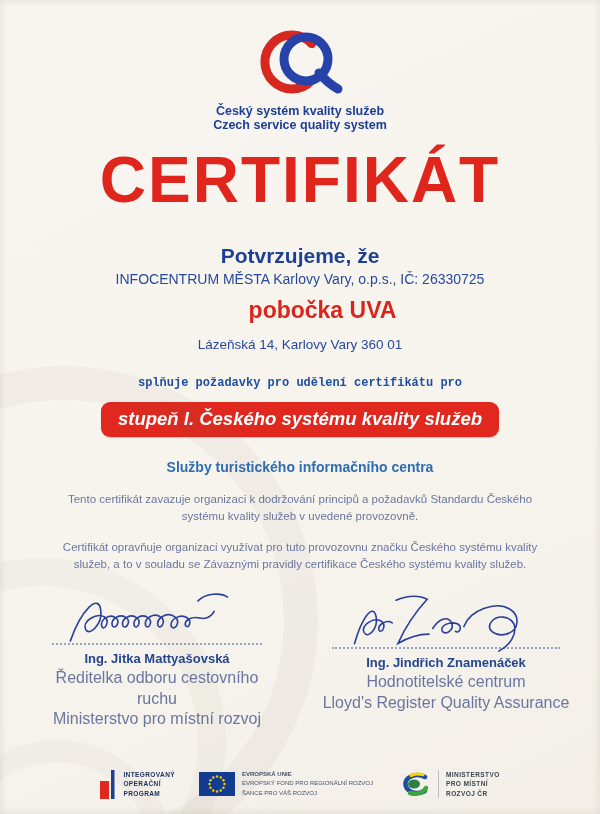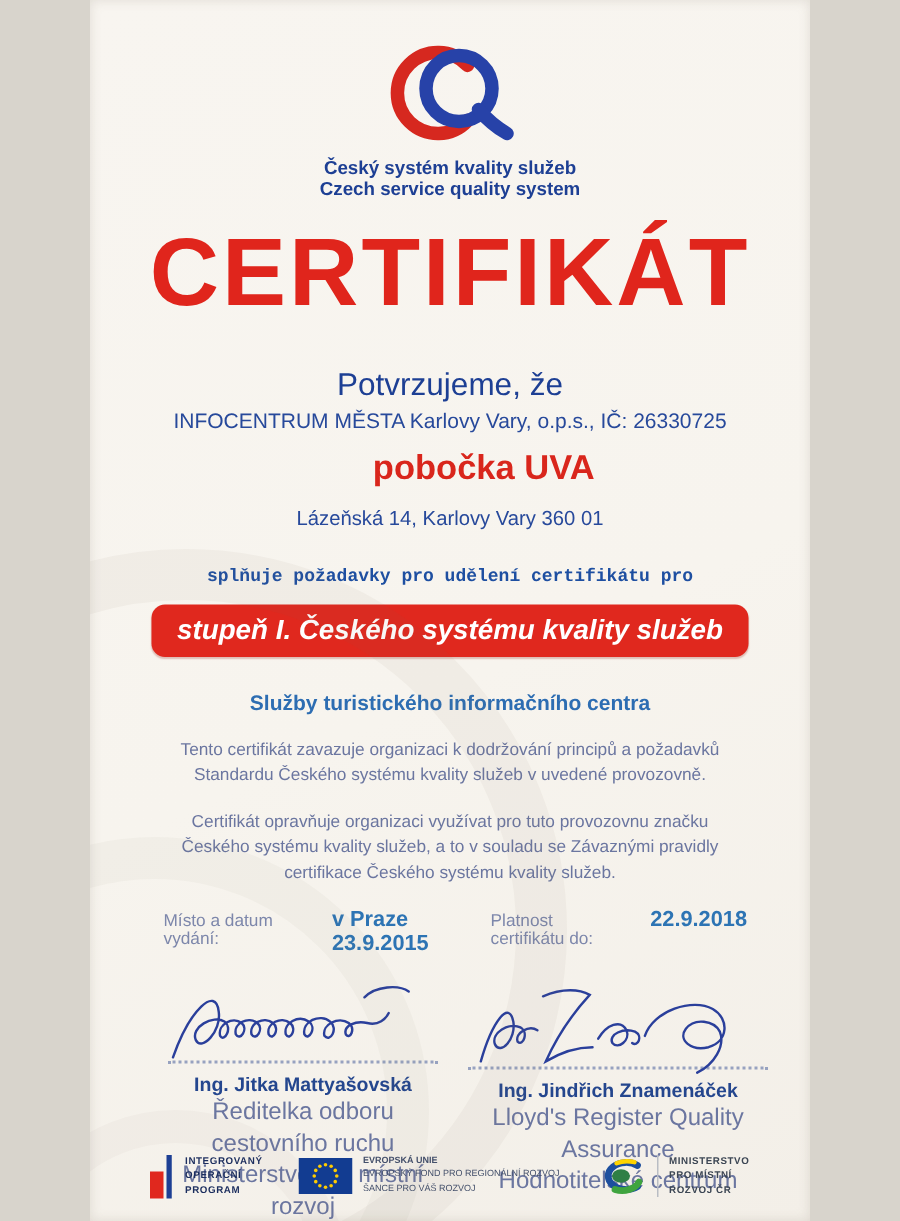--- a/index.html
+++ b/index.html
@@ -1,36 +1,36 @@
 <!DOCTYPE html>
 <html><head>
 <meta charset="utf-8">
 <style>
   html,body{margin:0;padding:0;background:#d8d4cc;}
   .page{
     position:relative;
-    width:480px;height:814px;
+    width:600px;height:814px;
     margin:0 auto;
     background:linear-gradient(155deg,#f8f5f0 0%,#f7f4ee 55%,#f3efe8 100%);
     font-family:"Liberation Sans",sans-serif;
     overflow:hidden;
     box-shadow:inset 0 0 8px rgba(120,110,95,.18);
   }
   
   .arc{position:absolute;border-radius:50%;pointer-events:none;}
   .arc1{left:-190px;bottom:-60px;width:440px;height:440px;border:34px solid rgba(125,112,92,.055);}
   .arc2{left:-140px;bottom:-110px;width:310px;height:310px;border:28px solid rgba(125,112,92,.045);}
   .arc3{left:-60px;bottom:-160px;width:190px;height:190px;border:22px solid rgba(125,112,92,.04);}
 
   .center{text-align:center;}
   .header{padding-top:28px;}
   .org-line{font-size:12.5px;font-weight:bold;color:#1d3f94;line-height:14px;}
   .title{margin-top:14px;font-size:64px;font-weight:800;color:#e0251c;letter-spacing:2px;line-height:68px;}
 
-  .confirm{margin-top:30px;font-size:21px;font-weight:normal;color:#1d3f94;}
+  .confirm{margin-top:30px;font-size:21px;font-weight:bold;color:#1d3f94;}
   .company{margin-top:3px;font-size:14px;color:#27499b;}
   .branch{margin-top:10px;font-size:23px;font-weight:bold;color:#d9261c;padding-left:45px;}
   .address{margin-top:13px;font-size:13.5px;color:#27499b;}
 
   .meets{margin-top:24px;font-size:12px;font-weight:bold;color:#1e4fa1;font-family:Liberation Mono, monospace;}
   .badge{display:inline-block;margin-top:12px;background:#e0281e;color:#ffffff;
          font-size:18.5px;font-weight:bold;padding:6px 17px 7px;border-radius:9px;
          box-shadow:0 1px 1px rgba(150,30,20,.25);font-style:italic;}
   .service{margin-top:22px;font-size:14px;font-weight:600;color:#2d6db2;}
 
@@ -86,30 +86,20 @@
 
   <div class="meets center">splňuje požadavky pro udělení certifikátu pro</div>
   <div class="center">
     <span class="badge">stupeň I. Českého systému kvality služeb</span>
   </div>
   <div class="service center">Služby turistického informačního centra</div>
 
   <div class="para">Tento certifikát zavazuje organizaci k dodržování principů a požadavků Standardu Českého systému kvality služeb v uvedené provozovně.</div>
   <div class="para second">Certifikát opravňuje organizaci využívat pro tuto provozovnu značku Českého systému kvality služeb, a to v souladu se Závaznými pravidly certifikace Českého systému kvality služeb.</div>
 
-  <div class="issue-row">
-    <div class="issue-left">
-      <span class="issue-label">Místo a datum vydání:</span>
-      <span class="issue-value">v Praze  23.9.2015</span>
-    </div>
-    <div class="issue-right">
-      <span class="issue-label">Platnost certifikátu do:</span>
-      <span class="issue-value">22.9.2018</span>
-    </div>
-  </div>
 
   <div class="sign-row">
     <div class="sign-block left">
       <svg class="sig-svg" width="200" height="62" viewBox="0 0 210 64">
         <g fill="none" stroke="#2a3f9b" stroke-width="1.7" stroke-linecap="round">
           <path d="M14,56 C26,22 44,6 46,24 C48,38 34,52 30,44 C26,35 42,26 50,31 C56,35 50,46 47,41 C45,33 56,27 62,32 C67,36 61,45 58,40 C56,32 67,27 73,32 C78,36 72,45 69,40 C67,32 78,27 84,32 C89,36 84,45 81,40 C79,32 90,27 96,32 C101,36 96,45 93,40 C91,32 102,26 109,31 C115,35 109,45 106,40 C104,31 117,25 124,31 C130,36 124,46 120,41 C118,33 130,27 137,32 C142,36 138,44 135,40 C133,34 142,30 150,32 C158,34 163,29 165,25"></path>
           <path d="M148,14 C156,6 172,5 179,10"></path>
         </g>
       </svg>
       <div class="dotline"></div>
@@ -122,22 +112,22 @@
       <svg class="sig-svg" width="220" height="66" viewBox="0 0 230 70">
         <g fill="none" stroke="#2a3f9b" stroke-width="1.7" stroke-linecap="round">
           <path d="M18,60 C26,32 38,16 41,32 C43,44 32,56 28,48 C25,40 38,32 46,36 C52,39 48,50 44,46 C42,40 52,34 58,38"></path>
           <path d="M62,14 C76,8 88,9 95,13 C84,25 72,42 64,60 C74,54 86,50 97,50"></path>
           <path d="M101,44 C107,34 117,30 121,38 C124,45 115,52 111,47 C108,41 119,36 127,39 C133,42 129,50 125,47"></path>
           <path d="M134,42 C140,24 168,15 182,23 C194,30 193,46 179,50 C167,53 157,45 163,37 C169,29 183,31 187,39 C191,49 183,62 171,68"></path>
         </g>
       </svg>
       <div class="dotline"></div>
       <div class="sig-name">Ing. Jindřich Znamenáček</div>
+      <div class="sig-role">Hodnotitelské centrum</div>
       <div class="sig-role">Lloyd's Register Quality Assurance</div>
-      <div class="sig-role">Hodnotitelské centrum</div>
     </div>
   </div>
 
   <div class="footer">
     <div class="flogo">
       <svg width="16" height="32" viewBox="0 0 16 32">
         <rect x="0" y="13" width="9" height="18" fill="#e0281e"></rect>
         <rect x="11" y="2" width="3.5" height="29" fill="#1d3f94"></rect>
       </svg>
       <div class="iop-text">

